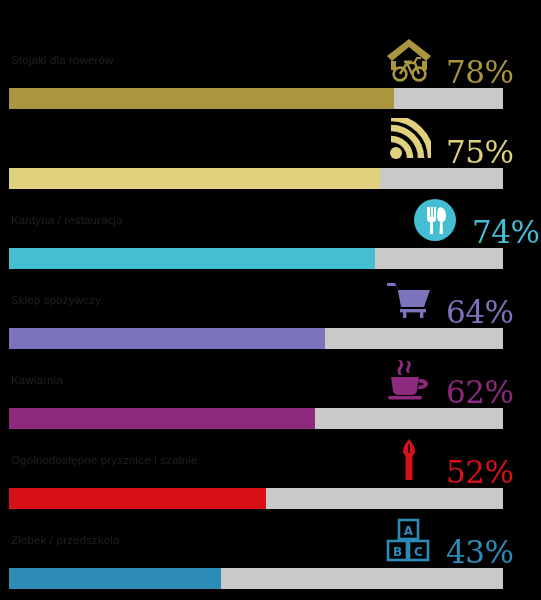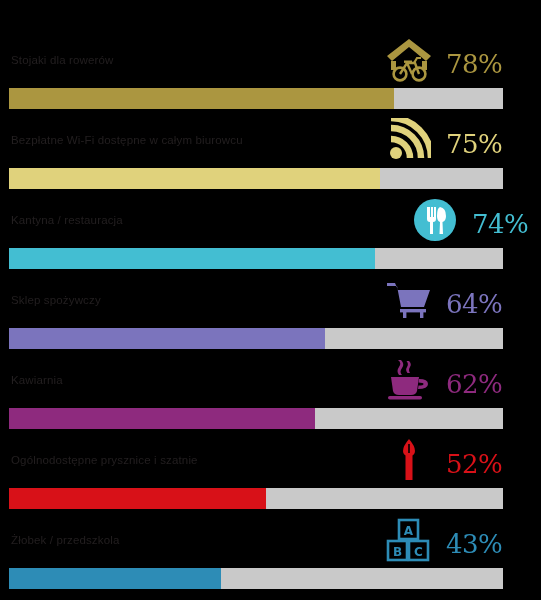--- a/index.html
+++ b/index.html
@@ -48,30 +48,30 @@
     width: 52px;
     height: 50px;
     display: flex;
     align-items: center;
     justify-content: center;
   }
   .row-icon svg { display: block; }
   .row-pct {
     position: absolute;
     right: 9px;
-    top: 4px;
+    top: 12px;
     width: 88px;
     height: 57px;
     display: flex;
     align-items: center;
     justify-content: flex-start;
     padding-left: 2px;
     box-sizing: border-box;
     font-family: "DejaVu Serif", serif;
-    font-size: 26px;
+    font-size: 31px;
     font-weight: normal;
     letter-spacing: -0.5px;
   }
   .bar-track {
     position: absolute;
     left: 9px;
     top: 57px;
     width: 494px;
     height: 21px;
     background: #c9c9c9;
@@ -100,21 +100,20 @@
           <rect x="20" y="24.5" width="8" height="2.4" fill="#ab9640"></rect>
           <path d="M30 27 L33 22 L37 22" fill="none" stroke="#ab9640" stroke-width="2.2"></path>
         </svg>
       </div>
       <div class="row-pct" style="color: rgb(171, 150, 64);">78%</div>
       <div class="bar-track" style="background: rgb(201, 201, 201);">
         <div class="bar-fill" style="background: rgb(171, 150, 64); width: 385.32px;"></div>
       </div>
     </div>
     <div class="row" style="top: 111px;">
-      <div class="row-label" style="color: rgb(35, 31, 32);">Bezpłatne Wi-Fi dostępne w całym biurowcu</div>
       <div class="row-icon">
         <svg width="44" height="44" viewBox="0 0 44 44">
           <circle cx="9" cy="35" r="6" fill="#e0d27c"></circle>
           <path d="M4 21 A19 19 0 0 1 23 40" fill="none" stroke="#e0d27c" stroke-width="6.5" stroke-linecap="butt"></path>
           <path d="M4 10 A30 30 0 0 1 34 40" fill="none" stroke="#e0d27c" stroke-width="6.5" stroke-linecap="butt"></path>
           <path d="M4 0 A40 40 0 0 1 44 40" fill="none" stroke="#e0d27c" stroke-width="6.5" stroke-linecap="butt"></path>
         </svg>
       </div>
       <div class="row-pct" style="color: rgb(224, 210, 124);">75%</div>
       <div class="bar-track" style="background: rgb(201, 201, 201);">

